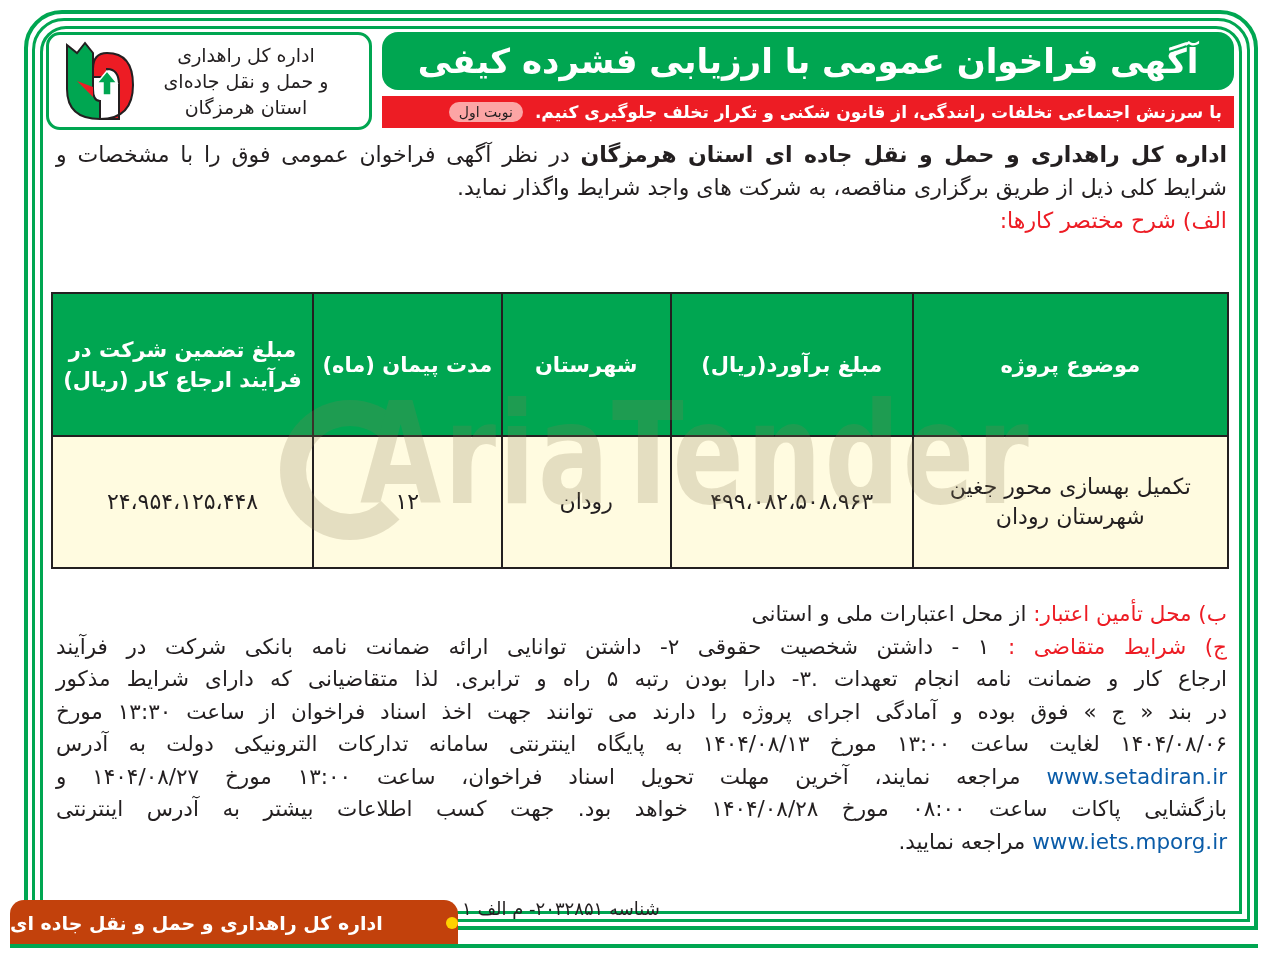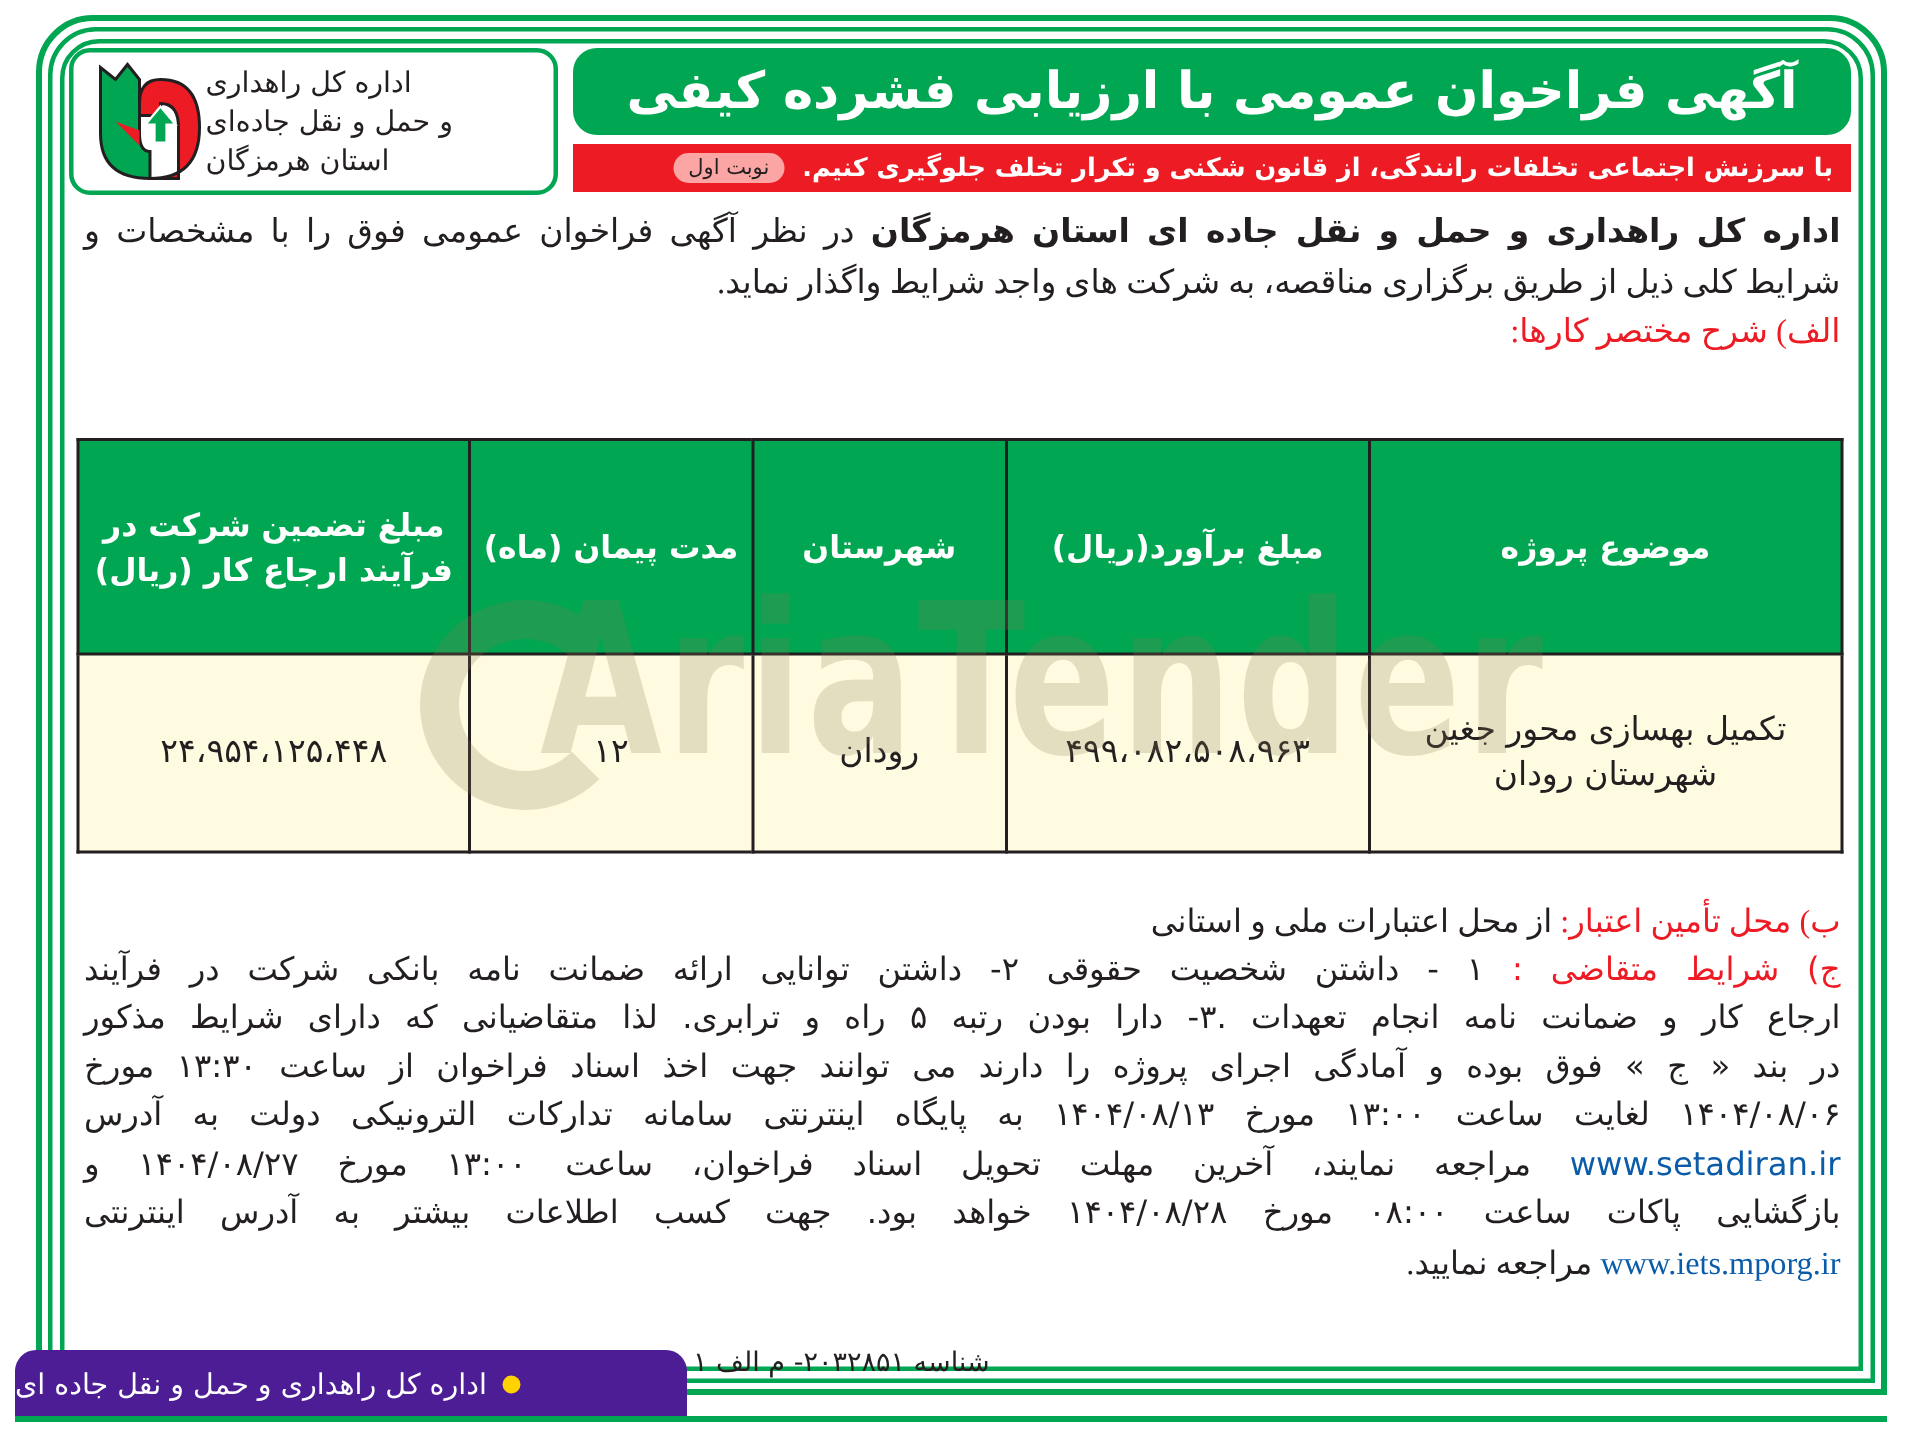--- a/index.html
+++ b/index.html
@@ -8,21 +8,21 @@
 
     
     .frame { position: absolute; border: 4px solid #00a651; }
     .frame-outer { left: 24px; top: 10px; width: 1234px; height: 920px; border-radius: 38px 38px 0 0; border-bottom-width: 4px; }
     .frame-mid { left: 32px; top: 18px; width: 1218px; height: 904px; border-radius: 32px 32px 0 0; border-width: 3px; }
     .frame-inner { left: 40px; top: 26px; width: 1202px; height: 888px; border-radius: 26px 26px 0 0; border-width: 3px; }
 
     
     .logo-box { position: absolute; left: 46px; top: 32px; width: 326px; height: 98px; border: 3px solid #00a651; border-radius: 14px; background: #fff; display: flex; align-items: center; padding: 0 14px; direction: ltr; }
     .logo-svg { width: 74px; height: 84px; flex: none; }
-    .logo-text { flex: 1; text-align: left; direction: rtl; font-size: 19px; line-height: 26px; color: #231f20; }
+    .logo-text { flex: 1; text-align: center; direction: rtl; font-size: 19px; line-height: 26px; color: #231f20; }
 
     
     .title-banner { position: absolute; left: 382px; top: 32px; width: 852px; height: 58px; background: #00a651; border-radius: 16px 16px 16px 16px; color: #fff; font-weight: bold; font-size: 34px; line-height: 58px; text-align: center; direction: rtl; }
     .slogan-bar { position: absolute; left: 382px; top: 96px; width: 852px; height: 32px; background: #ed1c24; direction: rtl; display: flex; align-items: center; padding: 0 12px; color: #fff; font-weight: bold; font-size: 17px; }
     .slogan-text { flex: none; text-align: right; }
     .round-badge { margin-right: 12px; background: #fca5a5; color: #231f20; border-radius: 10px; font-size: 14px; font-weight: normal; padding: 2px 10px; }
 
     
     .intro { position: absolute; left: 56px; right: 56px; top: 138px; direction: rtl; text-align: justify; font-size: 22px; line-height: 33px; }
     .intro b { font-weight: bold; }
@@ -44,25 +44,25 @@
     .watermark { position: absolute; left: 270px; top: 380px; width: 720px; height: 200px; pointer-events: none; opacity: 0.22; direction: ltr; }
     .wm-en { font-family: "DejaVu Sans", sans-serif; font-weight: bold; font-size: 140px; line-height: 150px; color: #8a7a55; letter-spacing: 4px; padding-left: 120px; transform: scaleX(0.75); transform-origin: left; white-space: nowrap; }
     .wm-fa { position: absolute; left: 30px; top: 160px; font-size: 30px; color: #8a7a55; direction: rtl; letter-spacing: 14px; white-space: nowrap; }
     .wm-ring { position: absolute; left: 10px; top: 20px; width: 140px; height: 140px; border: 26px solid #8a7a55; border-radius: 50%; border-right-color: transparent; }
 
     
     .body-text { position: absolute; left: 56px; right: 56px; top: 598px; direction: rtl; text-align: justify; font-size: 21.5px; line-height: 32.5px; }
     .label-red { color: #ed1c24; }
     .link { color: #0b5ca8; direction: ltr; unicode-bidi: embed; }
     .line { display: block; text-align-last: justify; white-space: nowrap; }
-    .line.last { text-align-last: right; font-family: Liberation Serif, serif; }
+    .line.last { text-align-last: right; }
 
     
     .footer-code { position: absolute; left: 462px; top: 898px; font-size: 18px; direction: rtl; color: #231f20; }
-    .footer-tab { position: absolute; left: 10px; top: 900px; width: 448px; height: 46px; background: #4c1d95; border-radius: 14px 14px 0 0; color: #fff; font-weight: normal; font-size: 19px; direction: rtl; display: flex; align-items: center; justify-content: flex-end; gap: 10px; }
+    .footer-tab { position: absolute; left: 10px; top: 900px; width: 448px; height: 46px; background: #c2410c; border-radius: 14px 14px 0 0; color: #fff; font-weight: bold; font-size: 19px; direction: rtl; display: flex; align-items: center; justify-content: space-between; gap: 10px; }
     .footer-dot { width: 12px; height: 12px; border-radius: 50%; background: #ffd200; display: inline-block; }
     .footer-line { position: absolute; left: 10px; top: 944px; width: 1248px; height: 4px; background: #00a651; }
   </style>
 </head>
 <body>
 
 <div class="frame frame-outer"></div>
 <div class="frame frame-mid"></div>
 <div class="frame frame-inner"></div>
 

